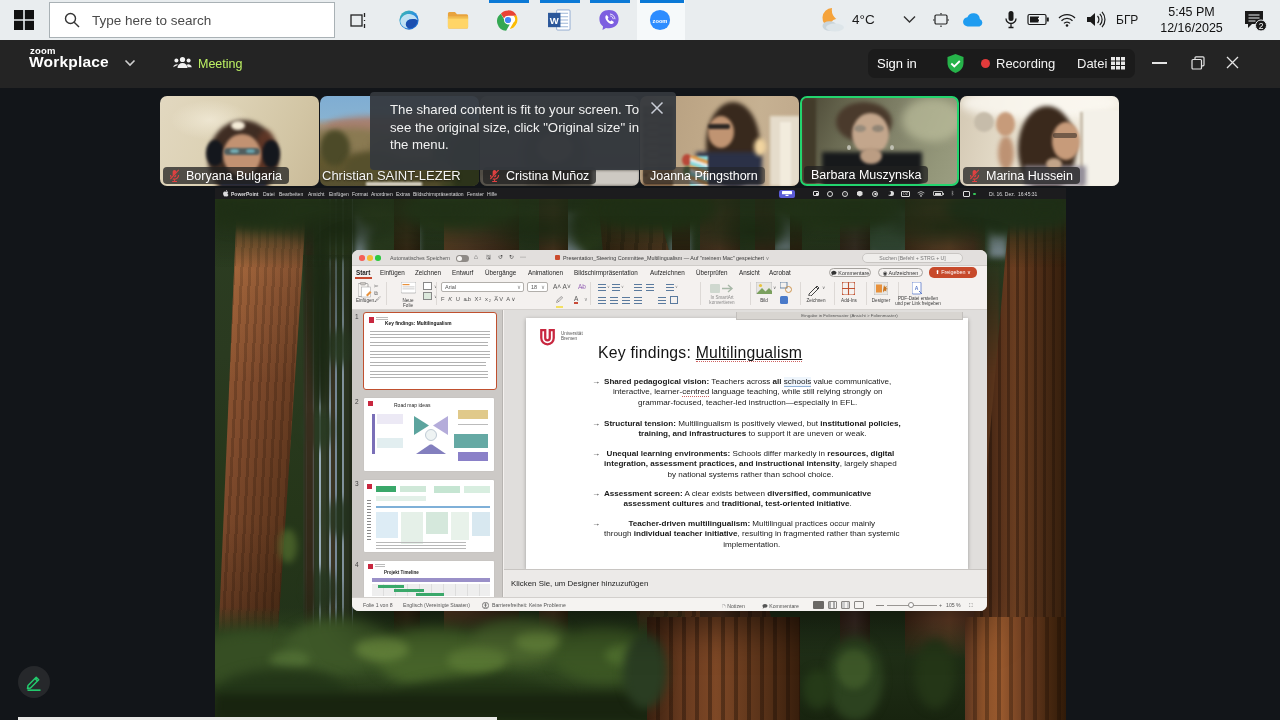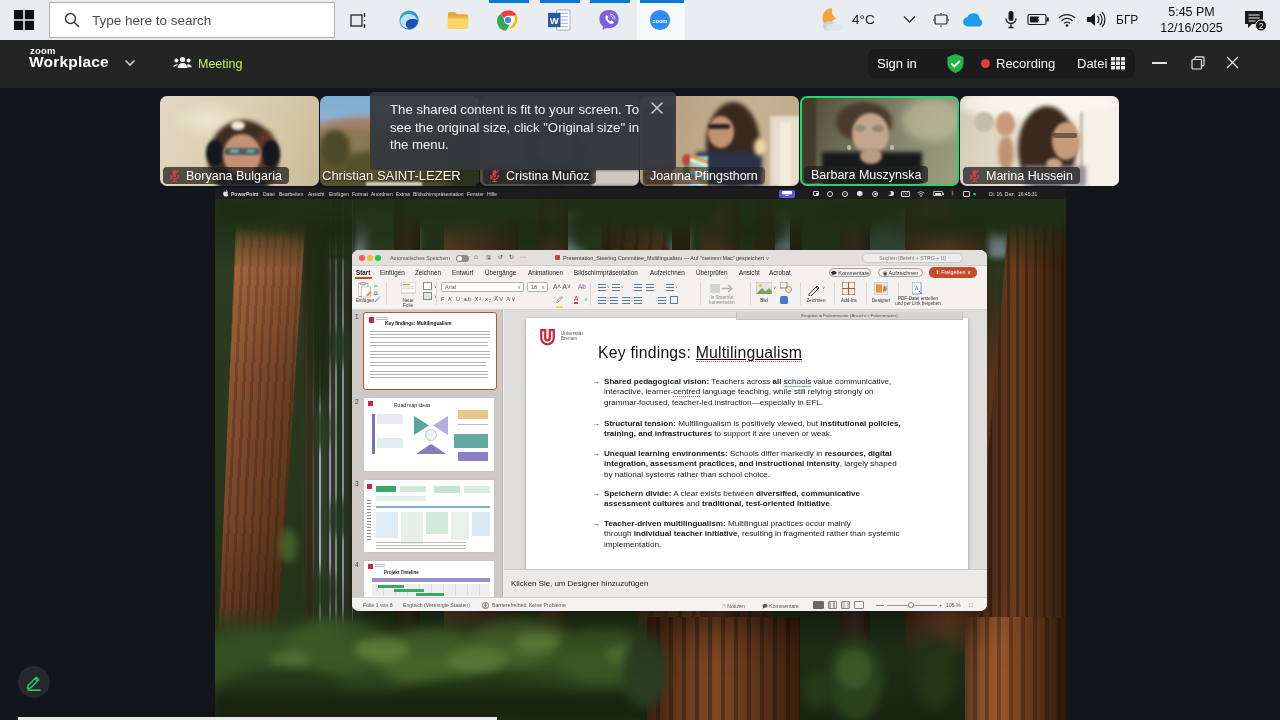--- a/index.html
+++ b/index.html
@@ -37,21 +37,21 @@
 #editor{position:absolute;left:152px;top:60px;width:483px;height:259px;background:#e0dedc;}
 #slide{position:absolute;left:174px;top:68px;width:442px;height:251px;background:#fff;box-shadow:0 1px 4px rgba(0,0,0,.3);}
 #notes{position:absolute;left:152px;top:319px;width:483px;height:28px;background:#eceae8;border-top:1px solid #c8c5c2;}
 #pstatus{position:absolute;left:0;top:347px;width:635px;height:14px;background:#f5f3f1;border-top:1px solid #d2cfcc;border-radius:0 0 7px 7px;font-size:5.2px;color:#555;}
 .st{position:absolute;top:4px;white-space:nowrap;}
 #tooltip{position:absolute;left:370px;top:92px;width:306px;height:78px;background:rgba(52,56,62,.94);border-radius:4px;z-index:40;color:#f1f1f1;font-size:13.2px;line-height:17.5px;}
 #pencil{position:absolute;left:18px;top:666px;width:32px;height:32px;border-radius:50%;background:#26282b;z-index:30;}
 .b{font-weight:bold;}
 .bl{position:absolute;left:66px;display:flex;font-size:8.1px;line-height:10.3px;color:#1a1a1a;}
 .ar{width:12px;flex:none;}
-.bt{white-space:nowrap;}
+.bt{white-space:nowrap;text-align:center;}
 </style>
 </head>
 <body>
 <div id="page">
 <div id="stage">
 
 
 <div class="tile" style="left:160px;background:linear-gradient(115deg,#e2d8c0 0%,#dcd1b4 40%,#d2c5a4 75%,#c9ba98 100%)">
   <div class="blob" style="left:10px;top:4px;width:80px;height:40px;background:radial-gradient(ellipse,rgba(248,242,226,.6),rgba(248,242,226,0) 70%)"></div>
   <div class="blob" style="left:48px;top:24px;width:70px;height:78px;background:#3f2d23;filter:blur(2px)"></div>
@@ -507,21 +507,21 @@
       <div class="bl" style="top:101px">
             <span class="ar">→</span>
             <div class="bt"><span class="b">Structural tension:</span> Multilingualism is positively viewed, but <span class="b">institutional policies,<br>training, and infrastructures</span> to support it are uneven or weak.</div>
           </div>
       <div class="bl" style="top:131px">
             <span class="ar">→</span>
             <div class="bt"><span class="b">Unequal learning environments:</span> Schools differ markedly in <span class="b">resources, digital<br>integration, assessment practices, and instructional intensity</span>, largely shaped<br>by national systems rather than school choice.</div>
           </div>
       <div class="bl" style="top:171px">
             <span class="ar">→</span>
-            <div class="bt"><span class="b">Speichern divide:</span> A clear exists between <span class="b">diversified, communicative<br>assessment cultures</span> and <span class="b">traditional, test-oriented initiative</span>.</div>
+            <div class="bt"><span class="b">Assessment screen:</span> A clear exists between <span class="b">diversified, communicative<br>assessment cultures</span> and <span class="b">traditional, test-oriented initiative</span>.</div>
           </div>
       <div class="bl" style="top:201px">
             <span class="ar">→</span>
             <div class="bt"><span class="b">Teacher-driven multilingualism:</span> Multilingual practices occur mainly<br>through <span class="b">individual teacher initiative</span>, resulting in fragmented rather than systemic<br>implementation.</div>
           </div>
     </div>
     <div id="notes">
           <div class="abs" style="left:7px;top:9px;font-size:7.9px;color:#222">Klicken Sie, um Designer hinzuzufügen</div>
         </div>
     <div id="pstatus">

